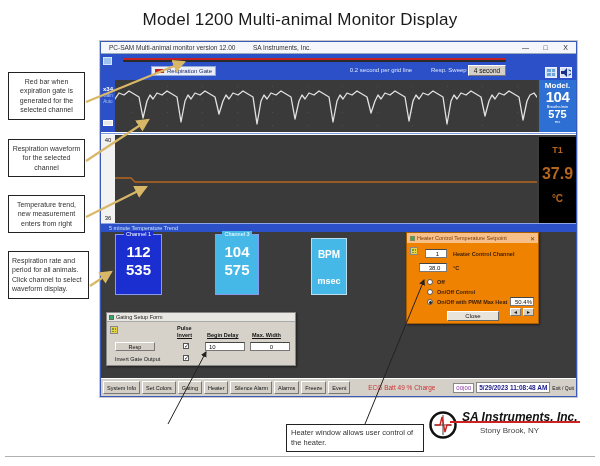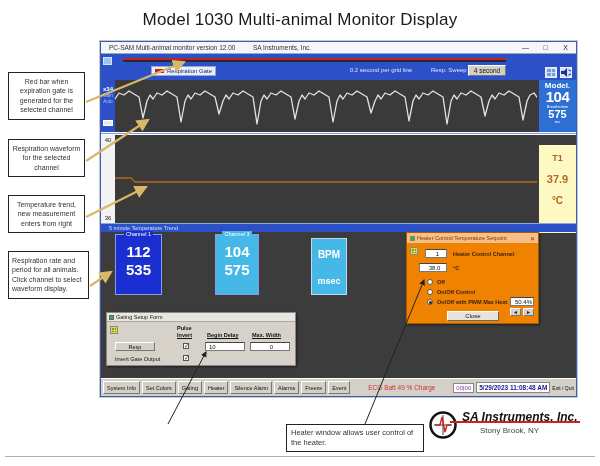--- a/index.html
+++ b/index.html
@@ -51,23 +51,23 @@
 
   
   #sep1 { left:0; top:90px; width:475px; height:3px; background:#7e9ae0; border-top:1px solid #fff; border-bottom:1px solid #fff; }
 
   
   #tempaxis { left:0; top:93px; width:14px; height:88px; background:#f2f2f2; }
   #tempaxis .tmax { font-size:6px; color:#222; text-align:center; margin-top:2px; }
   #tempaxis .tmin { position:absolute; bottom:2px; width:100%; font-size:6px; color:#222; text-align:center; }
   #tempbox { left:14px; top:93px; width:422px; height:88px; background:#3a3a3a;
              background-image:radial-gradient(#4a4a4a 0.6px, transparent 0.7px); background-size:35px 22px; }
-  #t1-panel { left:438px; top:103px; width:37px; height:88px; background:#fef9c3; color:#b5651d; text-align:center; font-weight:bold; }
+  #t1-panel { left:438px; top:95px; width:37px; height:88px; background:#000000; color:#b5651d; text-align:center; font-weight:bold; }
   #t1-panel .c1 { font-size:9px; margin-top:8px; }
-  #t1-panel .c2 { font-size:11px; margin-top:10px; }
+  #t1-panel .c2 { font-size:16px; margin-top:10px; }
   #t1-panel .c3 { font-size:10px; margin-top:10px; }
 
   
   #trendbar { left:0; top:181px; width:475px; height:9px; background:#2b50c8; border-top:1px solid #8fa6e6; }
   #trendbar .cap { font-size:5.5px; color:#cfe0ff; margin:1px 0 0 8px; }
 
   
   .chan { top:192px; height:61px; background:#1b2fd0; border:1px solid #8899ee; color:#fff; text-align:center; }
   .chan .hdr { position:absolute; top:-4px; left:0; width:100%; font-size:5.5px; color:#fff; }
   .chan .hdr span { background:#1b2fd0; padding:0 2px; }
@@ -128,21 +128,21 @@
 
   #footer-line { left:5px; top:456px; width:590px; height:0; border-top:1.5px solid #b0b0b0; }
 
   svg.overlay { position:absolute; left:0; top:0; pointer-events:none; }
 </style>
 </head>
 <body>
 
 <div id="page">
 
-  <div id="page-title" class="abs">Model 1030 Multi-animal Monitor Display</div>
+  <div id="page-title" class="abs">Model 1200 Multi-animal Monitor Display</div>
 
   <div id="app" class="abs">
 
     <div id="titlebar" class="abs">
       <span class="abs t" style="left:8px;">PC-SAM Multi-animal monitor version 12.00</span>
       <span class="abs t" style="left:152px;">SA Instruments,  Inc.</span>
       <span class="abs winbtn" style="left:418px;">—</span>
       <span class="abs winbtn" style="left:438px;">□</span>
       <span class="abs winbtn" style="left:458px;">X</span>
     </div>

